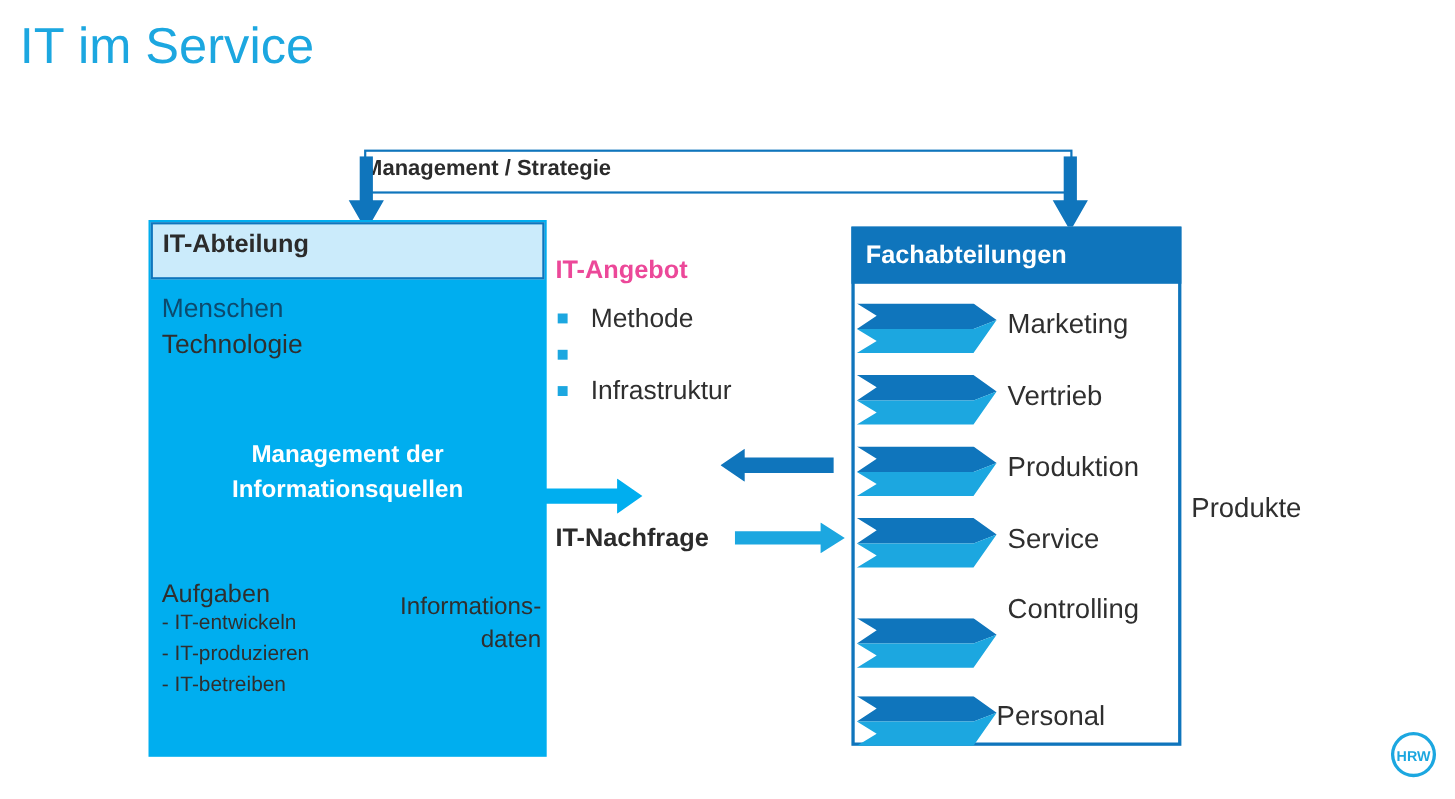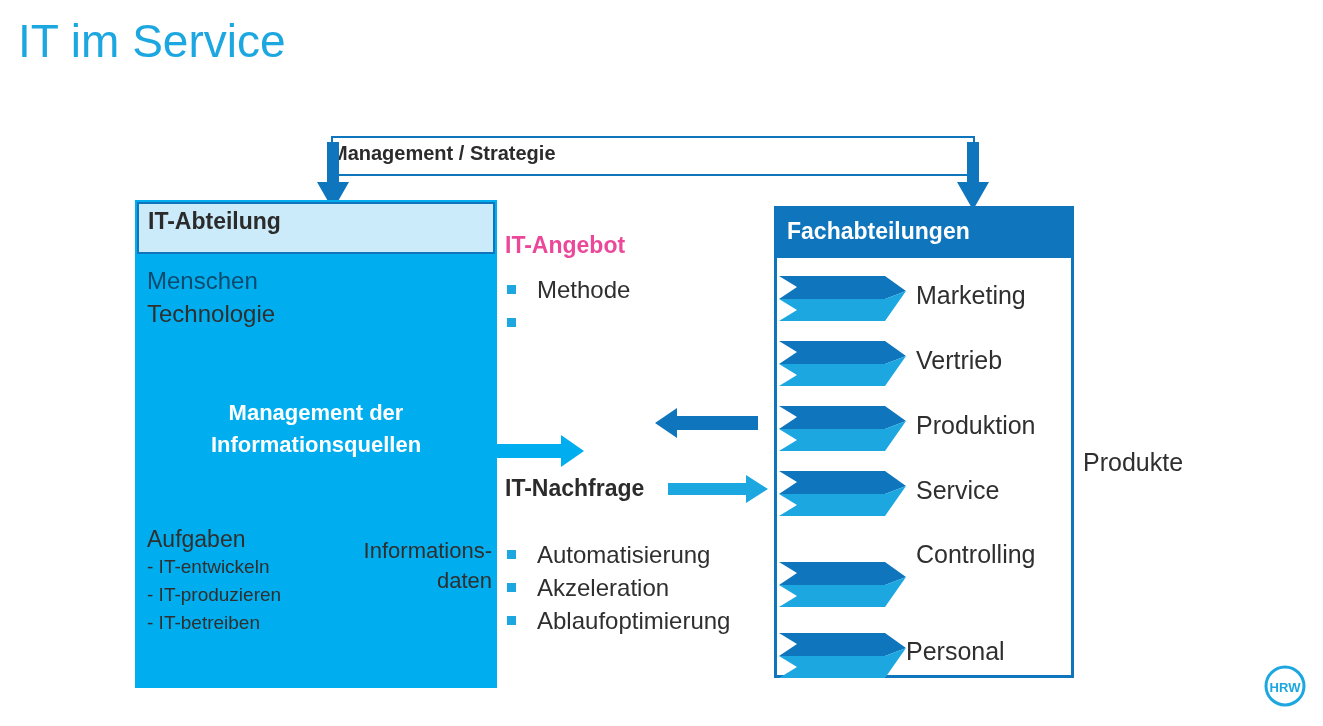--- a/index.html
+++ b/index.html
@@ -154,37 +154,27 @@
 
   <div id="it-angebot-title">IT-Angebot</div>
   <div id="it-angebot-list">
     <div class="bullet-row">
       <span class="bullet-sq"></span>
       <span class="bullet-tx">Methode</span>
     </div>
     <div class="bullet-row">
       <span class="bullet-sq"></span>
     </div>
-  </div>
-
-  <div id="it-nachfrage-title">IT-Nachfrage</div>
-  <div id="it-nachfrage-list">
     <div class="bullet-row">
       <span class="bullet-sq"></span>
-      <span class="bullet-tx">Automatisierung</span>
+      <span class="bullet-tx">Infrastruktur</span>
     </div>
-    <div class="bullet-row">
-      <span class="bullet-sq"></span>
-      <span class="bullet-tx">Akzeleration</span>
-    </div>
-    <div class="bullet-row">
-      <span class="bullet-sq"></span>
-      <span class="bullet-tx">Ablaufoptimierung</span>
-    </div>
-  </div>
+  </div>
+
+  <div id="it-nachfrage-title">IT-Nachfrage</div>
 
   <svg id="arrow-out" viewBox="0 0 108 32">
     <polygon points="0,9 84,9 84,0 107,16 84,32 84,23 0,23" fill="#00AEEF"></polygon>
   </svg>
   <svg id="arrow-in" viewBox="0 0 103 30">
     <polygon points="103,8 22,8 22,0 0,15 22,30 22,22 103,22" fill="#0F75BC"></polygon>
   </svg>
   <svg id="arrow-demand" viewBox="0 0 101 28">
     <polygon points="0,8 78,8 78,0 100,14 78,28 78,20 0,20" fill="#1CA7E0"></polygon>
   </svg>

